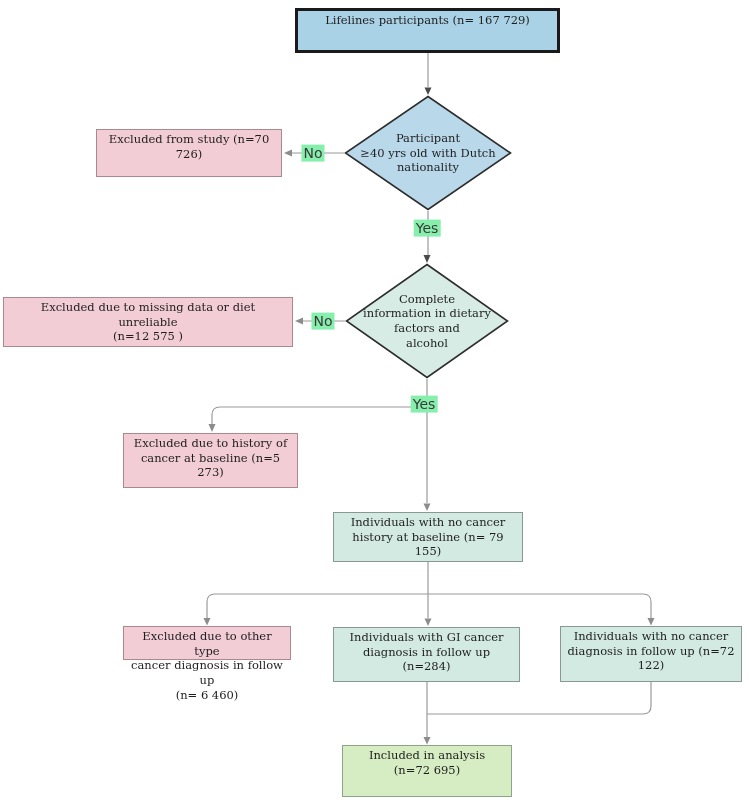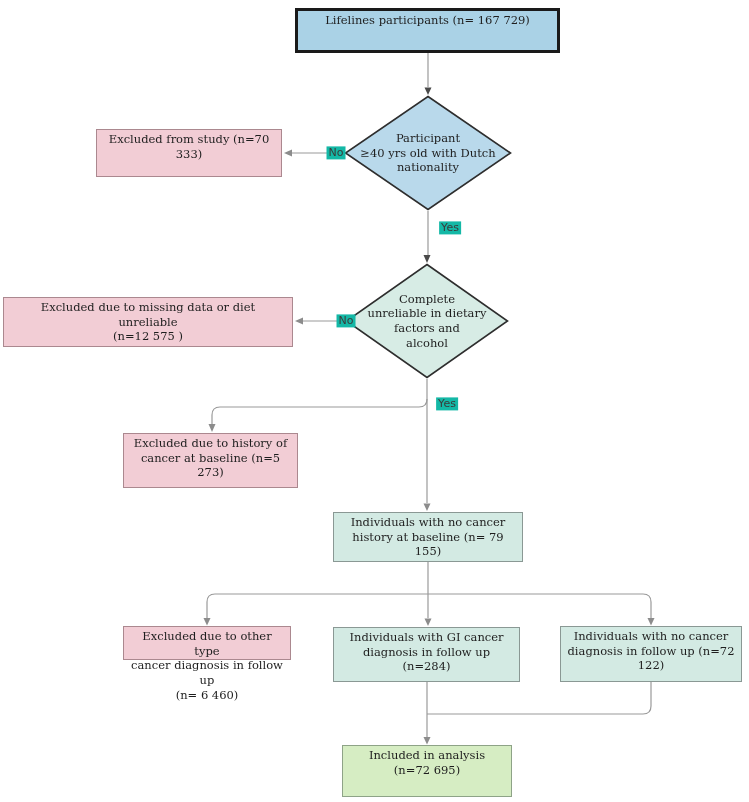--- a/index.html
+++ b/index.html
@@ -26,24 +26,23 @@
   .diamond svg{position:absolute;left:0;top:0;}
   .diamond .node-text{
     position:absolute;left:0;top:0;width:100%;height:100%;
     display:flex;align-items:center;justify-content:center;
     font-size:11.5px;line-height:1.28;
   }
   .diamond-blue{fill:var(--diamond-blue-fill,#b9d9eb);stroke:var(--diamond-border,#2e2e2e);stroke-width:1.6;}
   .diamond-mint{fill:var(--mint-fill,#d7ece5);stroke:var(--diamond-border,#2e2e2e);stroke-width:1.6;}
   .edge-label{
     position:absolute;z-index:2;transform:translate(-50%,-50%);
-    background:#14b8a6;color:var(--label,#3a3a3a);
-    font-size:11px;padding:0 2px;line-height:1.2;
+    background:#86efac;color:var(--label,#3a3a3a);
+    font-size:14px;padding:0 2px;line-height:1.2;
     font-family:"DejaVu Sans","Liberation Sans",sans-serif;
-    margin-left:23px;
   }
 </style>
 </head>
 <body>
 
 <div id="canvas">
 
   <svg id="edges" viewBox="0 0 749 802">
 
     <path class="edge" d="M428,53 V87"></path>
@@ -83,29 +82,29 @@
   <div class="diamond" style="left:344px;top:95px;width:168px;height:116px">
     <svg width="168" height="116">
       <polygon class="diamond-blue" points="84,1.5 166.5,58 84,114.5 1.5,58"></polygon>
     </svg>
     <div class="node-text">Participant
 ≥40 yrs old with Dutch
 nationality</div>
   </div>
 
   <div class="node box-pink" style="left:96px;top:129px;width:186px;height:48px">
-    <span class="node-text">Excluded from study (n=70 333)</span>
+    <span class="node-text">Excluded from study (n=70 726)</span>
   </div>
 
   <div class="diamond" style="left:345px;top:263px;width:164px;height:116px">
     <svg width="164" height="116">
       <polygon class="diamond-mint" points="82,1.5 162.5,58 82,114.5 1.5,58"></polygon>
     </svg>
     <div class="node-text">Complete
-unreliable in dietary
+information in dietary
 factors and
 alcohol</div>
   </div>
 
   <div class="node box-pink" style="left:3px;top:297px;width:290px;height:50px">
     <span class="node-text">Excluded due to missing data or diet unreliable
 (n=12 575 )</span>
   </div>
 
   <div class="node box-pink" style="left:123px;top:433px;width:175px;height:55px">

